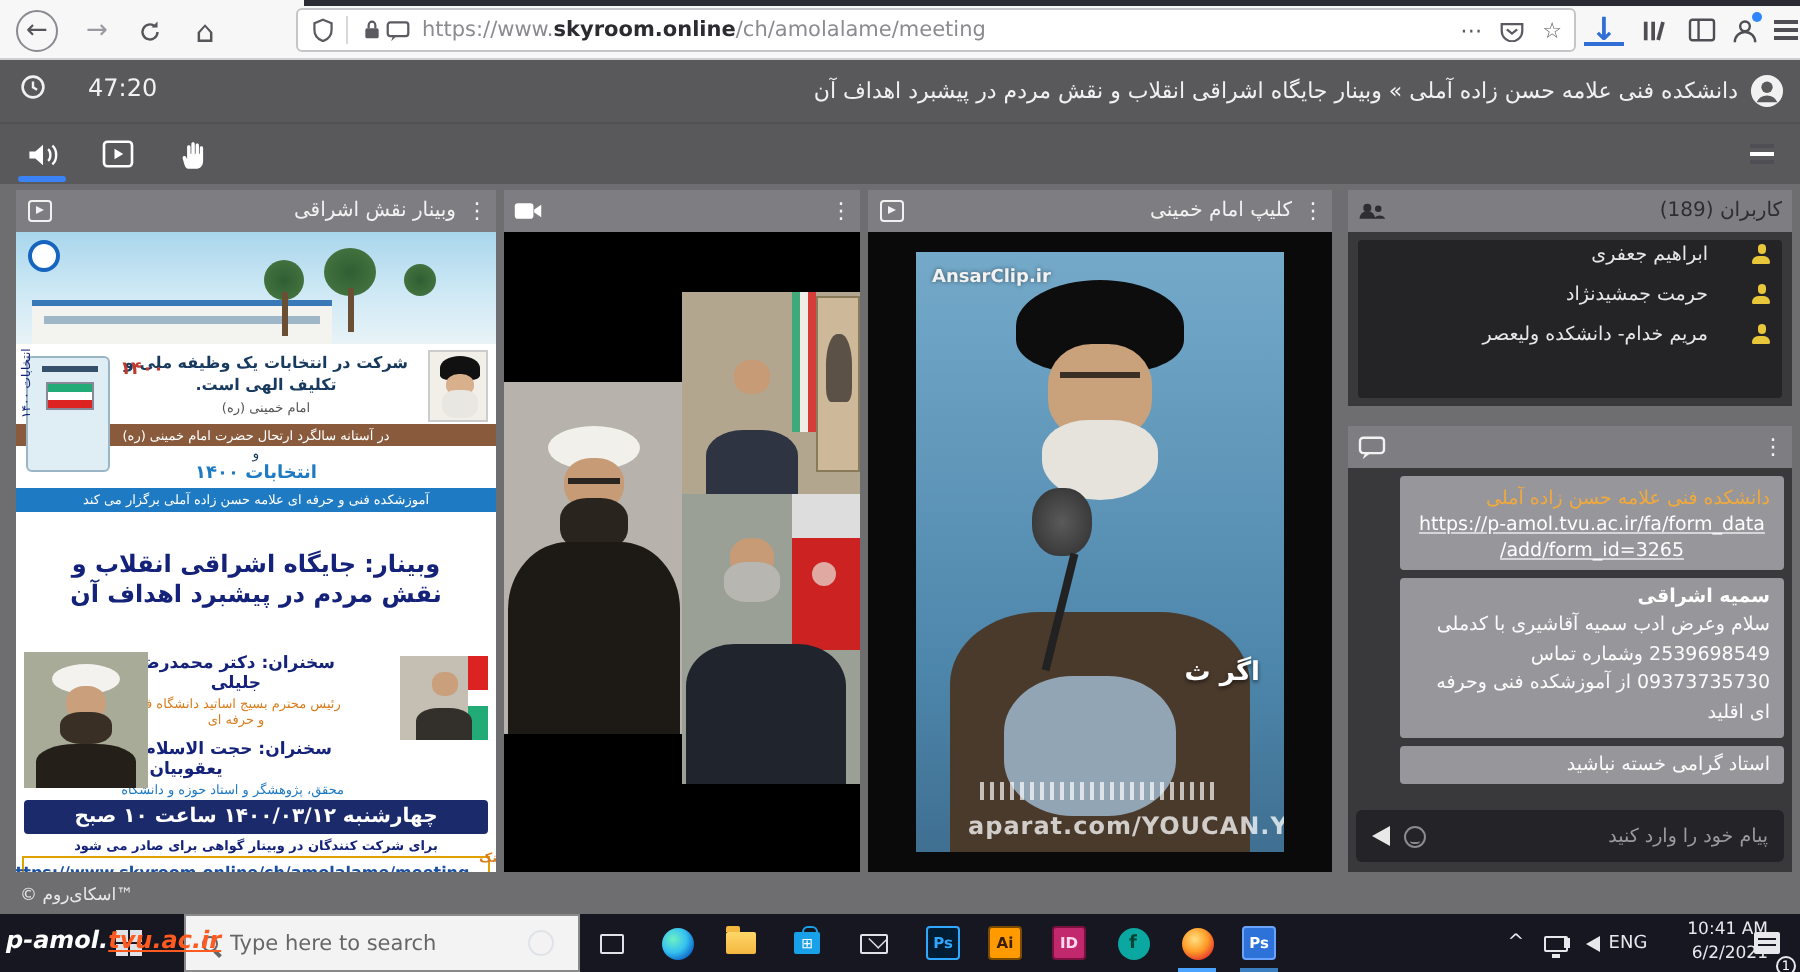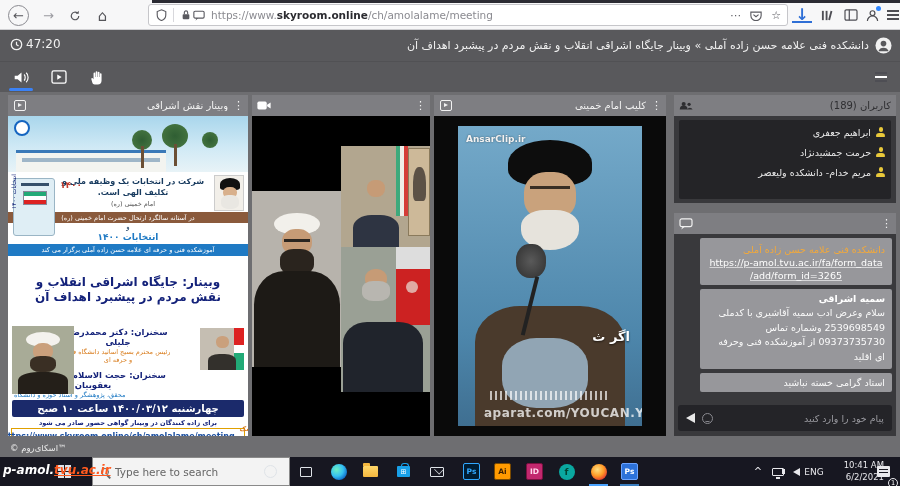--- a/index.html
+++ b/index.html
@@ -27,21 +27,21 @@
   #ico-sidebar { left:841px; }
   #ico-account { left:862px; }
   #ico-account .dot { position:absolute; top:1px; right:1px; width:5px; height:5px; border-radius:50%; background:#2f86ff; }
   #ico-menu { left:883px; }
   .bars, .bars::before, .bars::after { display:block; width:12px; height:2px; background:#4e4e54; position:relative; }
   .bars::before { content:""; position:absolute; top:-4px; }
   .bars::after { content:""; position:absolute; top:4px; }
 
   
   #meet-header { position:absolute; top:30px; left:0; width:900px; height:31px; background:#59595c; color:#f1f1f1; }
-  #timer { position:absolute; left:10px; top:7px; display:flex; align-items:flex-end; gap:3px; font-size:12px; }
+  #timer { position:absolute; left:10px; top:7px; display:flex; align-items:flex-start; gap:21px; font-size:12px; }
   #meet-title { position:absolute; right:8px; top:7px; direction:rtl; display:flex; align-items:center; gap:6px; font-size:11px; max-width:760px; white-space:nowrap; }
   #meet-toolbar { position:absolute; top:61px; left:0; width:900px; height:31px; background:#59595c; border-top:1px solid #515154; }
   .tool { position:absolute; top:5px; width:22px; height:20px; display:flex; align-items:center; justify-content:center; }
   #tool-audio { left:10px; }
   #tool-audio .underline { position:absolute; bottom:-4px; left:-1px; width:24px; height:3px; background:#3b82f6; border-radius:2px; }
   #tool-media { left:48px; }
   #tool-hand { left:86px; }
   #tool-menu { left:870px; }
 
   
@@ -85,21 +85,21 @@
   .sp-photo-l .fac { position:absolute; top:17px; left:21px; width:20px; height:17px; background:#caa07c; border-radius:45%; }
   .sp-photo-l .brd { position:absolute; top:30px; left:18px; width:26px; height:16px; background:#3a2f24; border-radius:40%; }
   .sp-photo-l .rob { position:absolute; bottom:0; left:6px; width:50px; height:22px; background:#241f19; border-radius:40% 40% 0 0; }
   .sp-photo-r { position:absolute; left:auto; right:4px; top:4px; width:44px; height:42px; background:#c5beb2; overflow:hidden; }
   .sp-photo-r .flag { position:absolute; right:0; top:0; width:10px; height:42px; background:linear-gradient(#d22 40%, #fff 40%, #fff 60%, #2a7 60%); }
   .sp-photo-r .fac { position:absolute; top:8px; left:16px; width:13px; height:12px; background:#caa07c; border-radius:45%; }
   .sp-photo-r .bod { position:absolute; bottom:0; left:8px; width:28px; height:16px; background:#33302c; border-radius:40% 40% 0 0; }
   .sp1 { margin-right:70px; margin-left:50px; text-align:center; font-size:8.5px; font-weight:bold; color:#14227a; }
   .sp1d { margin-right:70px; margin-left:50px; text-align:center; font-size:6.5px; color:#d97d1e; margin-top:1px; }
   .sp2 { margin-right:70px; text-align:center; font-size:8.5px; font-weight:bold; color:#14227a; margin-top:6px; }
-  .sp2d { margin-right:70px; text-align:left; font-size:6.5px; color:#1f7ac4; margin-top:1px; }
+  .sp2d { margin-right:70px; text-align:right; font-size:6.5px; color:#1f7ac4; margin-top:1px; }
   .p-date { height:17px; margin:2px 4px 0; background:#1b2a6b; color:#fff; font-weight:bold; font-size:10px; display:flex; align-items:center; justify-content:center; border-radius:2px; }
   .p-cert { height:11px; font-size:6.5px; color:#14227a; font-weight:bold; display:flex; align-items:center; justify-content:center; }
   .p-link { height:17px; margin:0 3px; background:#fff; border:1px solid #e0a000; display:flex; align-items:center; justify-content:center; gap:4px; direction:rtl; }
   .p-link .lab { font-size:6.5px; color:#d97d1e; font-weight:bold; }
   .p-link .url { font-size:8px; color:#1b4fa0; font-weight:bold; direction:ltr; }
   .ballot { position:absolute; left:5px; top:62px; width:42px; height:58px; background:#dfeef5; border:1px solid #9ab5c5; border-radius:3px; }
   .ballot .slot { position:absolute; top:4px; left:7px; width:28px; height:3px; background:#35506b; }
   .ballot .bflag { position:absolute; top:12px; left:9px; width:24px; height:14px; background:linear-gradient(#2a7 33%, #fff 33%, #fff 66%, #d22 66%); border:1px solid #889; }
   .ballot .blab { position:absolute; left:-4px; top:30px; font-size:6px; color:#14227a; transform:rotate(-90deg); transform-origin:left top; white-space:nowrap; }
   .logo1400 { position:absolute; left:52px; top:64px; font-size:9px; font-weight:bold; color:#c0392b; }
@@ -143,21 +143,21 @@
   .wm-top { position:absolute; top:8px; left:8px; color:#f2f2f2; font-size:9px; font-weight:bold; text-shadow:0 0 2px rgba(0,0,0,.5); }
   .wm-sub { position:absolute; right:12px; bottom:82px; color:#fff; font-size:13px; font-weight:bold; direction:rtl; text-shadow:0 1px 2px rgba(0,0,0,.6); }
   .wave { position:absolute; bottom:26px; left:50%; margin-left:-60px; width:120px; height:9px; background:repeating-linear-gradient(90deg, rgba(255,255,255,.85) 0 2px, transparent 2px 5px); opacity:.8; }
   .wm-bot { position:absolute; bottom:6px; left:0; right:0; text-align:center; color:rgba(255,255,255,.75); font-size:12px; font-weight:bold; letter-spacing:.5px;padding-left:26px; }
 
   
   #users-panel { left:674px; top:3px; width:222px; height:108px; }
   #users-panel .panel-h { color:#2e2e31; }
   #users-body { height:87px; padding:4px 5px; background:#39393c; overflow:hidden; }
   #users-list { background:#242427; border-radius:2px; height:100%; overflow:hidden; padding:2px 6px; }
-  .urow { display:flex; align-items:center; justify-content:flex-start; direction:rtl; gap:5px; height:20px; color:#e8e8e8; font-size:9.5px; }
+  .urow { display:flex; align-items:flex-start; justify-content:flex-start; direction:rtl; gap:22px; height:20px; color:#e8e8e8; font-size:9.5px; }
   .person-ico { width:9px; height:10px; position:relative; flex:0 0 auto; }
   .person-ico::before { content:""; position:absolute; top:0; left:2.5px; width:4.5px; height:4.5px; border-radius:50%; background:#e8c83a; }
   .person-ico::after { content:""; position:absolute; bottom:0; left:0; width:9px; height:4.5px; border-radius:4px 4px 1px 1px; background:#e8c83a; }
 
   
   #chat-panel { left:674px; top:121px; width:222px; height:223px; }
   #chat-body { position:relative; height:202px; background:#39393c; overflow:hidden; }
   #chat-msgs { position:absolute; top:4px; left:26px; right:4px; }
   .bubble { background:#97979b; border-radius:2px; padding:4px 7px; margin-bottom:4px; direction:rtl; }
   .b-sender { font-size:9.5px; font-weight:bold; color:#f2a93b; }
@@ -386,21 +386,21 @@
               <span class="flag"></span>
               <span class="fac"></span>
               <span class="bod"></span>
             </div>
           <div class="sp1">سخنران: دکتر محمدرضا جلیلی</div>
           <div class="sp1d">رئیس محترم بسیج اساتید دانشگاه فنی و حرفه ای</div>
           <div class="sp2">سخنران: حجت الاسلام حاج ابراهیم یعقوبیان</div>
           <div class="sp2d">محقق، پژوهشگر و استاد حوزه و دانشگاه</div>
         </div>
         <div class="p-date">چهارشنبه ۱۴۰۰/۰۳/۱۲   ساعت ۱۰ صبح</div>
-        <div class="p-cert">برای زاده کنندگان در وبینار گواهی حضور صادر می شود</div>
+        <div class="p-cert">برای شرکت کنندگان در وبینار گواهی برای صادر می شود</div>
         <div class="p-link">
           <span class="lab">لینک ورود :</span>
           <span class="url">https://www.skyroom.online/ch/amolalame/meeting</span>
         </div>
         <div class="ballot">
           <span class="slot"></span>
             <span class="bflag"></span>
           <span class="blab">انتخابات ۱۴۰۰</span>
         </div>
         <div class="logo1400">۱۴۰۰</div>

